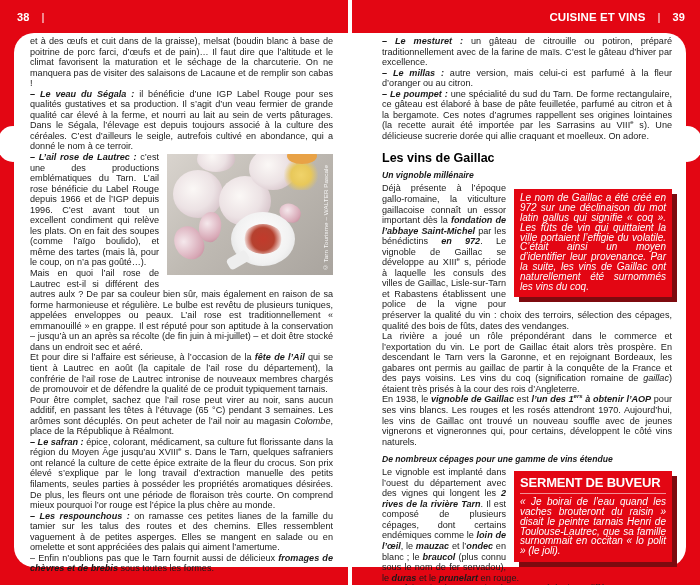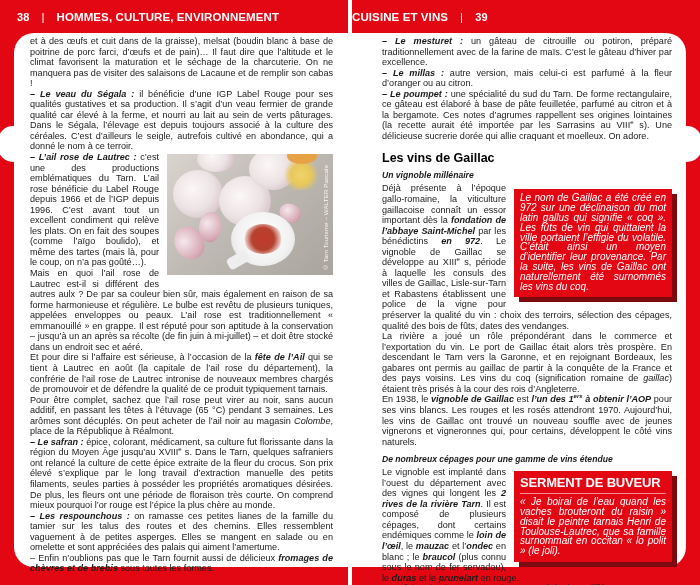--- a/index.html
+++ b/index.html
@@ -5,21 +5,21 @@
   * { margin: 0; padding: 0; box-sizing: border-box; }
   html, body { width: 700px; height: 585px; overflow: hidden; background: #ffffff; }
   body { font-family: "Liberation Sans", sans-serif; color: #1a1a1a; position: relative; }
 
   .page { position: absolute; top: 0; height: 585px; background: #e30613; overflow: hidden; }
   .page-left { left: 0; width: 348px; }
   .page-right { left: 352px; width: 348px; }
 
   .header { position: absolute; top: 0; left: 0; right: 0; height: 33px; color: #fff; font-weight: bold; font-size: 11.5px; display: flex; align-items: center; letter-spacing: 0.1px; }
   .page-left .header { padding-left: 17px; text-align: center; }
-  .page-right .header { padding-right: 15px; }
+  .page-right .header { justify-content: flex-end; padding-right: 15px; margin-left: 48px; }
   .header .sep { margin: 0 12px; font-weight: normal; }
   .header .num { font-size: 11px; }
 
   .sheet { position: absolute; top: 33px; background: #fff; }
   .page-left .sheet { left: 14px; right: 0; bottom: 18px; border-radius: 20px 0 0 20px; }
   .page-right .sheet { left: 0; right: 14px; bottom: 18px; border-radius: 0 20px 20px 0; }
 
   .tab-notch { position: absolute; width: 30px; height: 36px; background: #fff; border-radius: 18px; }
   .page-left .tab-notch { left: -16px; top: 93px; }
   .page-right .tab-notch { right: -16px; top: 93px; }
@@ -47,21 +47,20 @@
   .box .box-title { font-weight: bold; font-size: 13px; line-height: 15px; border-bottom: 1px solid rgba(255,255,255,0.55); padding-bottom: 3px; margin-bottom: 3px; font-family: "Liberation Sans", sans-serif; letter-spacing: -0.2px; }
   .box .box-text { font-style: italic; font-size: 10px; line-height: 9.8px; text-align: justify; }
 </style>
 </head>
 <body>
 
 <div class="page page-left">
   <div class="header">
     <span class="num">38</span>
     <span class="sep">|</span>
-    <span>HOMMES, CULTURE, ENVIRONNEMENT</span>
   </div>
   <div class="sheet">
     <div class="tab-notch"></div>
   </div>
 
   <div class="col">
     <p>et à des œufs et cuit dans de la graisse), melsat (boudin blanc à base de poitrine de porc farci, d’œufs et de pain)… Il faut dire que l’altitude et le climat favorisent la maturation et le séchage de la charcuterie. On ne manquera pas de visiter des salaisons de Lacaune et de remplir son cabas !</p>
     <p><span class="bi">– Le veau du Ségala :</span><span> il bénéficie d’une IGP Label Rouge pour ses qualités gustatives et sa production. Il s’agit d’un veau fermier de grande qualité car élevé à la ferme, et nourri au lait au sein de verts pâturages. Dans le Ségala, l’élevage est depuis toujours associé à la culture des céréales. C’est d’ailleurs le seigle, autrefois cultivé en abondance, qui a donné le nom à ce terroir.</span></p>
 
     <div class="photo">

